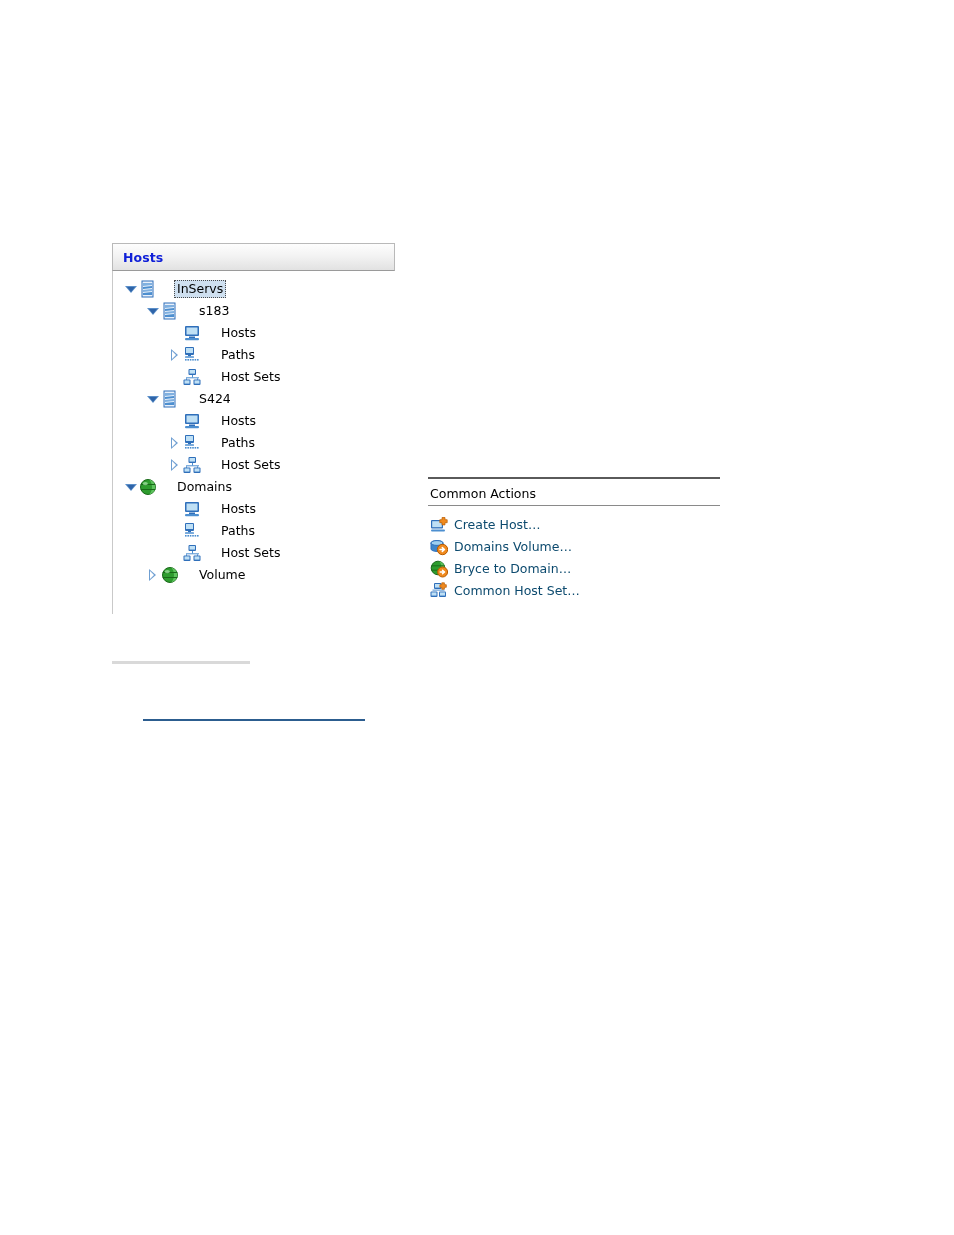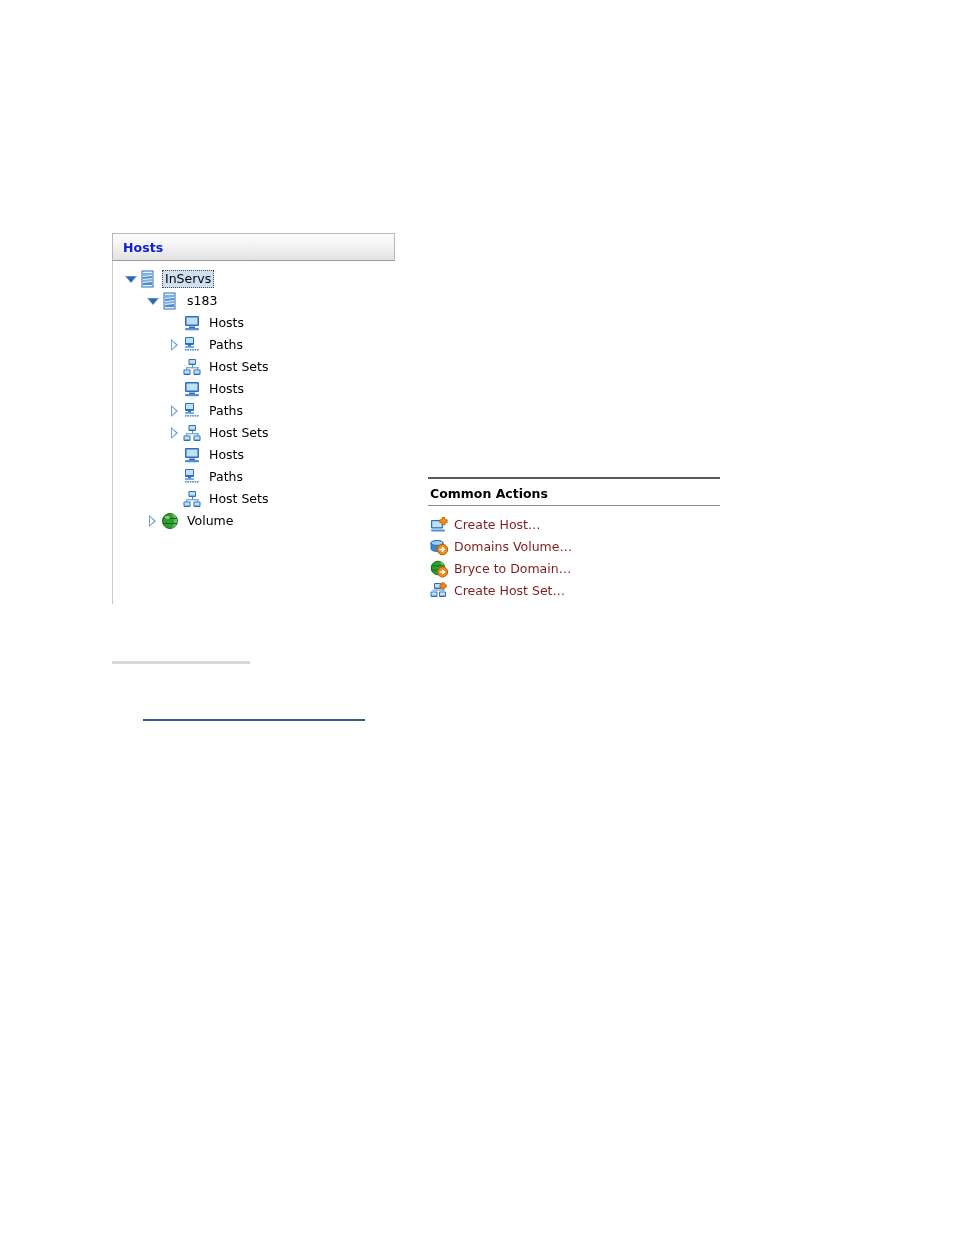--- a/index.html
+++ b/index.html
@@ -12,21 +12,21 @@
     height: 1235px;
     position: relative;
     font-family: "DejaVu Sans", "Liberation Sans", sans-serif;
     -webkit-font-smoothing: antialiased;
   }
 
   
   #tree-panel {
     position: absolute;
     left: 112px;
-    top: 233px;
+    top: 243px;
     width: 283px;
   }
   #tree-header {
     height: 28px;
     box-sizing: border-box;
     border: 1px solid #b9b9b9;
     border-bottom: 1px solid #9a9a9a;
     background: linear-gradient(to bottom, #fdfdfd 0%, #f3f3f3 45%, #e2e2e2 100%);
     display: flex;
     align-items: center;
@@ -50,20 +50,21 @@
     display: flex;
     align-items: center;
     height: 22px;
     font-size: 12.5px;
     color: #000;
     white-space: nowrap;
   }
   .tree-label {
     padding: 0 3px;
     line-height: 16px;
+    margin-left: 12px;
   }
   .tree-row.selected .tree-label {
     background: #cfe0f0;
     border: 1px dotted #4a4a4a;
     padding: 0 2px;
   }
 
   
   .lvl0 { padding-left: 10px; }
   .lvl1 { padding-left: 32px; text-align: right; }
@@ -129,21 +130,21 @@
     left: 428px;
     top: 477px;
     width: 292px;
   }
   #ca-rule-top {
     height: 2px;
     background: #5a5a5a;
   }
   #ca-title {
     font-size: 12.5px;
-    font-weight: bold;
+    font-weight: normal;
     color: #000;
     padding: 7px 0 4px 2px;
   }
   #ca-rule-bottom {
     height: 1px;
     background: #8a8a8a;
   }
   #ca-list {
     padding-top: 8px;
   }
@@ -155,21 +156,21 @@
   }
   .ca-icon {
     width: 18px;
     height: 18px;
     flex: 0 0 18px;
     margin-right: 6px;
     margin-left: 2px;
   }
   .ca-label {
     font-size: 12.5px;
-    color: #7f1d1d;
+    color: #0c4a6e;
   }
 
   
   #rule-gray {
     position: absolute;
     left: 112px;
     top: 661px;
     width: 138px;
     height: 3px;
     background: #d9d9d9;
@@ -260,20 +261,33 @@
             <rect x="3" y="10.3" width="1" height="1.5" fill="#4d8fd0"></rect>
             <rect x="14" y="10.3" width="1" height="1.5" fill="#4d8fd0"></rect>
             <rect x="0.5" y="11.5" width="7" height="5.5" rx="1" fill="#2f6fba"></rect>
             <rect x="1.5" y="12.4" width="5" height="3.2" fill="#bfe0f5"></rect>
             <rect x="10.5" y="11.5" width="7" height="5.5" rx="1" fill="#2f6fba"></rect>
             <rect x="11.5" y="12.4" width="5" height="3.2" fill="#bfe0f5"></rect>
           </svg>
         </span>
         <span class="tree-label">Host Sets</span>
       </div>
+      <div class="tree-row lvl1">
+        <span class="toggle open"></span>
+        <span class="ticon">
+          <svg width="18" height="18" viewBox="0 0 18 18">
+            <rect x="3" y="1" width="11" height="16" fill="#e8f0fa" stroke="#2f6fba"></rect>
+            <path d="M4 3 L13 3 L13 5 L4 6 Z" fill="#7fb0e0"></path>
+            <path d="M4 7 L13 6 L13 8 L4 9 Z" fill="#4d8fd0"></path>
+            <path d="M4 10 L13 9 L13 11 L4 12 Z" fill="#7fb0e0"></path>
+            <path d="M4 13 L13 12 L13 15 L4 15 Z" fill="#4d8fd0"></path>
+          </svg>
+        </span>
+        <span class="tree-label">S424</span>
+      </div>
       <div class="tree-row lvl2">
         <span class="toggle none"></span>
         <span class="ticon">
           <svg width="18" height="18" viewBox="0 0 18 18">
             <rect x="2" y="2" width="14" height="10" rx="1" fill="#2f6fba"></rect>
             <rect x="3.5" y="3.5" width="11" height="7" fill="#bfe0f5"></rect>
             <rect x="6" y="12.5" width="6" height="1.5" fill="#2f6fba"></rect>
             <rect x="2" y="14" width="14" height="2.2" rx="1" fill="#4d8fd0"></rect>
           </svg>
         </span>
@@ -309,20 +323,33 @@
             <rect x="3" y="9.3" width="13" height="1" fill="#4d8fd0"></rect>
             <rect x="3" y="10.3" width="1" height="1.5" fill="#4d8fd0"></rect>
             <rect x="14" y="10.3" width="1" height="1.5" fill="#4d8fd0"></rect>
             <rect x="0.5" y="11.5" width="7" height="5.5" rx="1" fill="#2f6fba"></rect>
             <rect x="1.5" y="12.4" width="5" height="3.2" fill="#bfe0f5"></rect>
             <rect x="10.5" y="11.5" width="7" height="5.5" rx="1" fill="#2f6fba"></rect>
             <rect x="11.5" y="12.4" width="5" height="3.2" fill="#bfe0f5"></rect>
           </svg>
         </span>
         <span class="tree-label">Host Sets</span>
+      </div>
+      <div class="tree-row lvl0">
+        <span class="toggle open"></span>
+        <span class="ticon">
+          <svg width="18" height="18" viewBox="0 0 18 18">
+            <circle cx="9" cy="9" r="7.5" fill="#2e9c2e"></circle>
+            <circle cx="9" cy="9" r="7.5" fill="none" stroke="#186818"></circle>
+            <path d="M9 1.5 A7.5 7.5 0 0 1 9 16.5 A4 7.5 0 0 0 9 1.5 Z" fill="#6fd06f" opacity=".75"></path>
+            <path d="M1.8 6.5 H16.2 M1.8 11.5 H16.2" stroke="#186818" stroke-width="1" fill="none"></path>
+            <ellipse cx="6.3" cy="5.6" rx="2.6" ry="1.7" fill="#b6f0b6" opacity=".65"></ellipse>
+          </svg>
+        </span>
+        <span class="tree-label">Domains</span>
       </div>
       <div class="tree-row lvl2">
         <span class="toggle none"></span>
         <span class="ticon">
           <svg width="18" height="18" viewBox="0 0 18 18">
             <rect x="2" y="2" width="14" height="10" rx="1" fill="#2f6fba"></rect>
             <rect x="3.5" y="3.5" width="11" height="7" fill="#bfe0f5"></rect>
             <rect x="6" y="12.5" width="6" height="1.5" fill="#2f6fba"></rect>
             <rect x="2" y="14" width="14" height="2.2" rx="1" fill="#4d8fd0"></rect>
           </svg>
@@ -421,19 +448,19 @@
         <span class="ca-icon"><svg width="18" height="18" viewBox="0 0 18 18">
             <rect x="0.5" y="9.5" width="7" height="5.5" rx="1" fill="#2f6fba"></rect>
             <rect x="1.5" y="10.4" width="5" height="3.2" fill="#bfe0f5"></rect>
             <rect x="9" y="9.5" width="7" height="5.5" rx="1" fill="#2f6fba"></rect>
             <rect x="10" y="10.4" width="5" height="3.2" fill="#bfe0f5"></rect>
             <rect x="2.5" y="7.6" width="12" height="1" fill="#4d8fd0"></rect>
             <rect x="4" y="1" width="7.5" height="6" rx="1" fill="#2f6fba"></rect>
             <rect x="5" y="2" width="5.5" height="3.6" fill="#bfe0f5"></rect>
             <path d="M11.8 0.8 h2.6 v1.9 h1.9 v2.6 h-1.9 v1.9 h-2.6 V5.3 H9.9 V2.7 h1.9 Z" fill="#f08a1e" stroke="#b85c00" stroke-width=".7" stroke-linejoin="round"></path>
           </svg></span>
-        <span class="ca-label">Create Host Set…</span>
+        <span class="ca-label">Common Host Set…</span>
       </div>
     </div>
 </div>
 
 <div id="rule-gray"></div>
 <div id="rule-blue"></div>
 
 </body></html>

